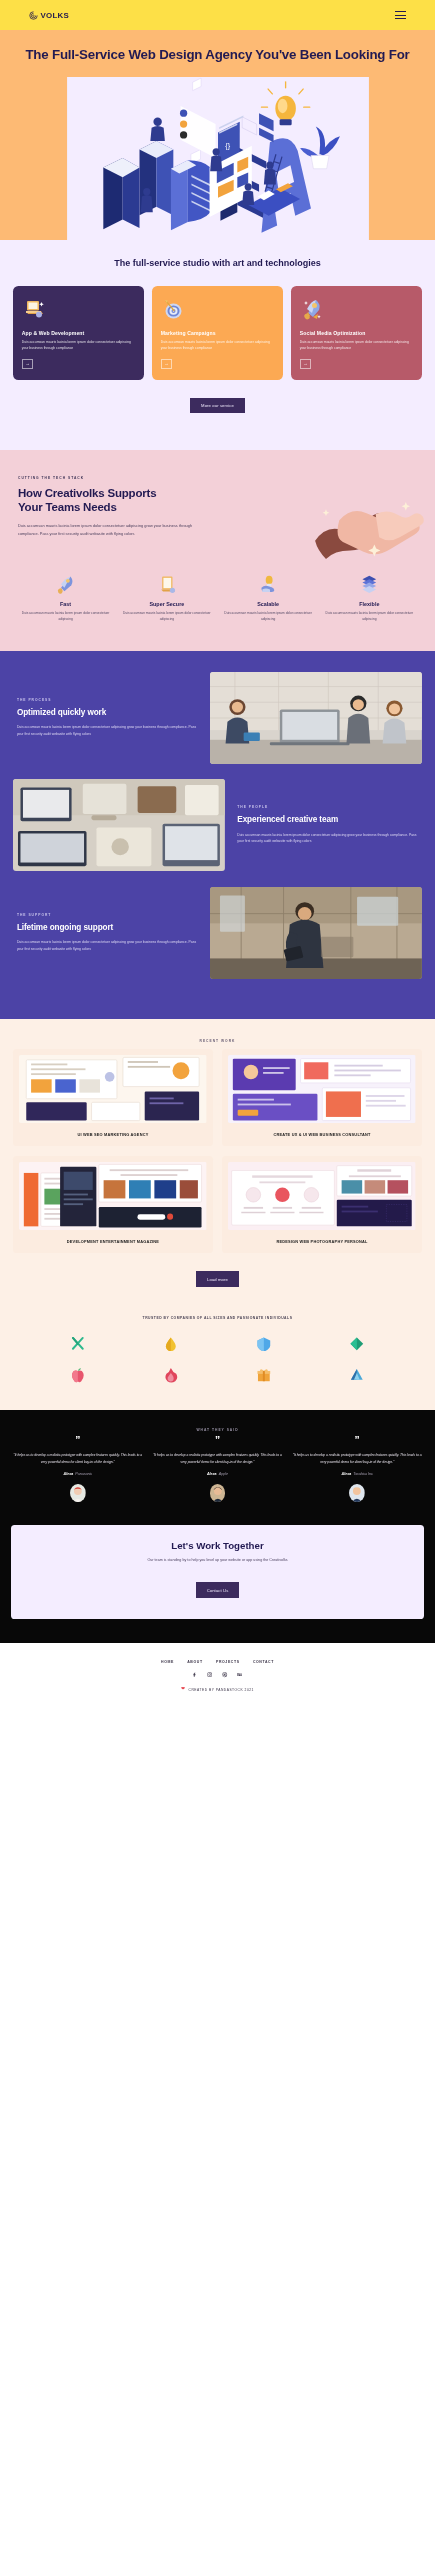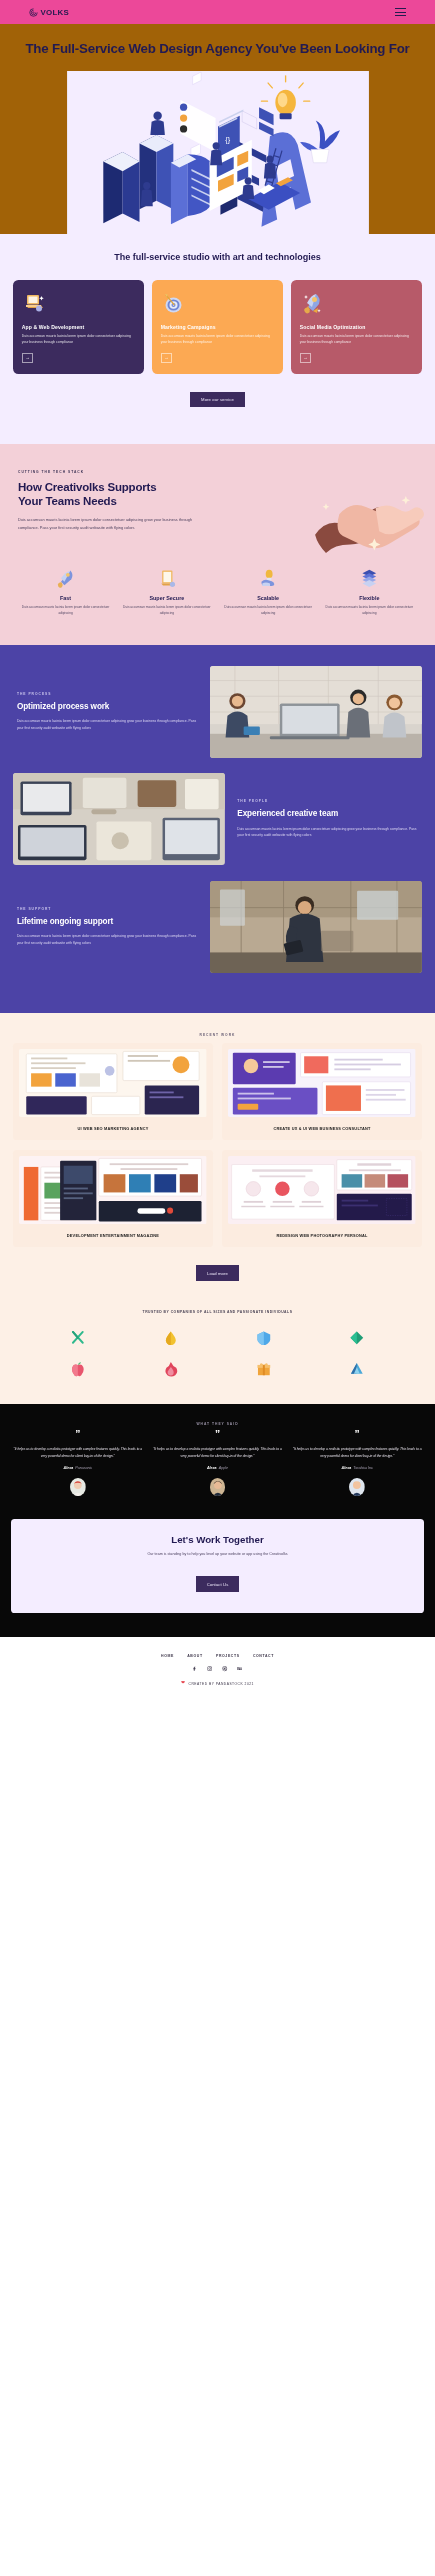--- a/index.html
+++ b/index.html
@@ -7,42 +7,42 @@
   body {
     font-family: "Liberation Sans", sans-serif;
     background: #ffffff;
     color: #241a4f;
     -webkit-font-smoothing: antialiased;
   }
   .page { width: 435px; overflow: hidden; }
 
   
   .site-header {
-    height: 24px;
-    background: #ec4899;
+    height: 30px;
+    background: #fde047;
     display: flex;
     align-items: center;
     justify-content: space-between;
     padding: 0 29px;
   }
   .brand { display: flex; align-items: center; gap: 2.4px; }
   .brand-mark { width: 9px; height: 9px; display:block; }
   .brand-name {
     font-size: 7.9px; font-weight: 700; letter-spacing: 0.3px;
     color: #241a4f;
   }
   .menu-toggle {
     width: 11px; height: 8.5px; display:flex; flex-direction:column;
     justify-content:space-between; cursor:pointer;
   }
   .menu-toggle span { display:block; height:0.9px; background:#241a4f; width:100%; }
 
   
   .hero {
-    background: #a16207;
+    background: #fdba74;
     padding: 17px 0 0;
     text-align: center;
   }
   .hero h1 {
     font-size: 13.3px; line-height: 1.22; font-weight: 800;
     color: #221a52; letter-spacing: -0.2px;
     padding: 0 24px;
   }
   .hero-art { margin: 13.3px auto 0; width: 302px; height: 163px; display:block; }
 
@@ -448,21 +448,21 @@
         <p>Duis accumsan mauris lacinia lorem ipsum dolor consectetuer adipiscing</p>
       </div>
     </div>
   </section>
 
   <section class="process">
 
     <div class="prow">
       <div class="ptext">
         <div class="eyebrow">THE PROCESS</div>
-        <h2>Optimized process work</h2>
+        <h2>Optimized quickly work</h2>
         <p>Duis accumsan mauris lacinia lorem ipsum dolor consectetuer adipiscing grow your business through compliance. Pass your first security audit webasite with flying colors</p>
       </div>
       <div class="pimg">
         <svg viewBox="0 0 340 152" preserveAspectRatio="none">
           <rect width="340" height="152" fill="#d9d4cd"></rect>
           <rect x="0" y="0" width="340" height="96" fill="#e4ded6"></rect>
           <g stroke="#cfc8bf" stroke-width="1">
             <line x1="0" y1="24" x2="340" y2="24"></line>
               <line x1="0" y1="50" x2="340" y2="50"></line>
             <line x1="0" y1="76" x2="340" y2="76"></line>

